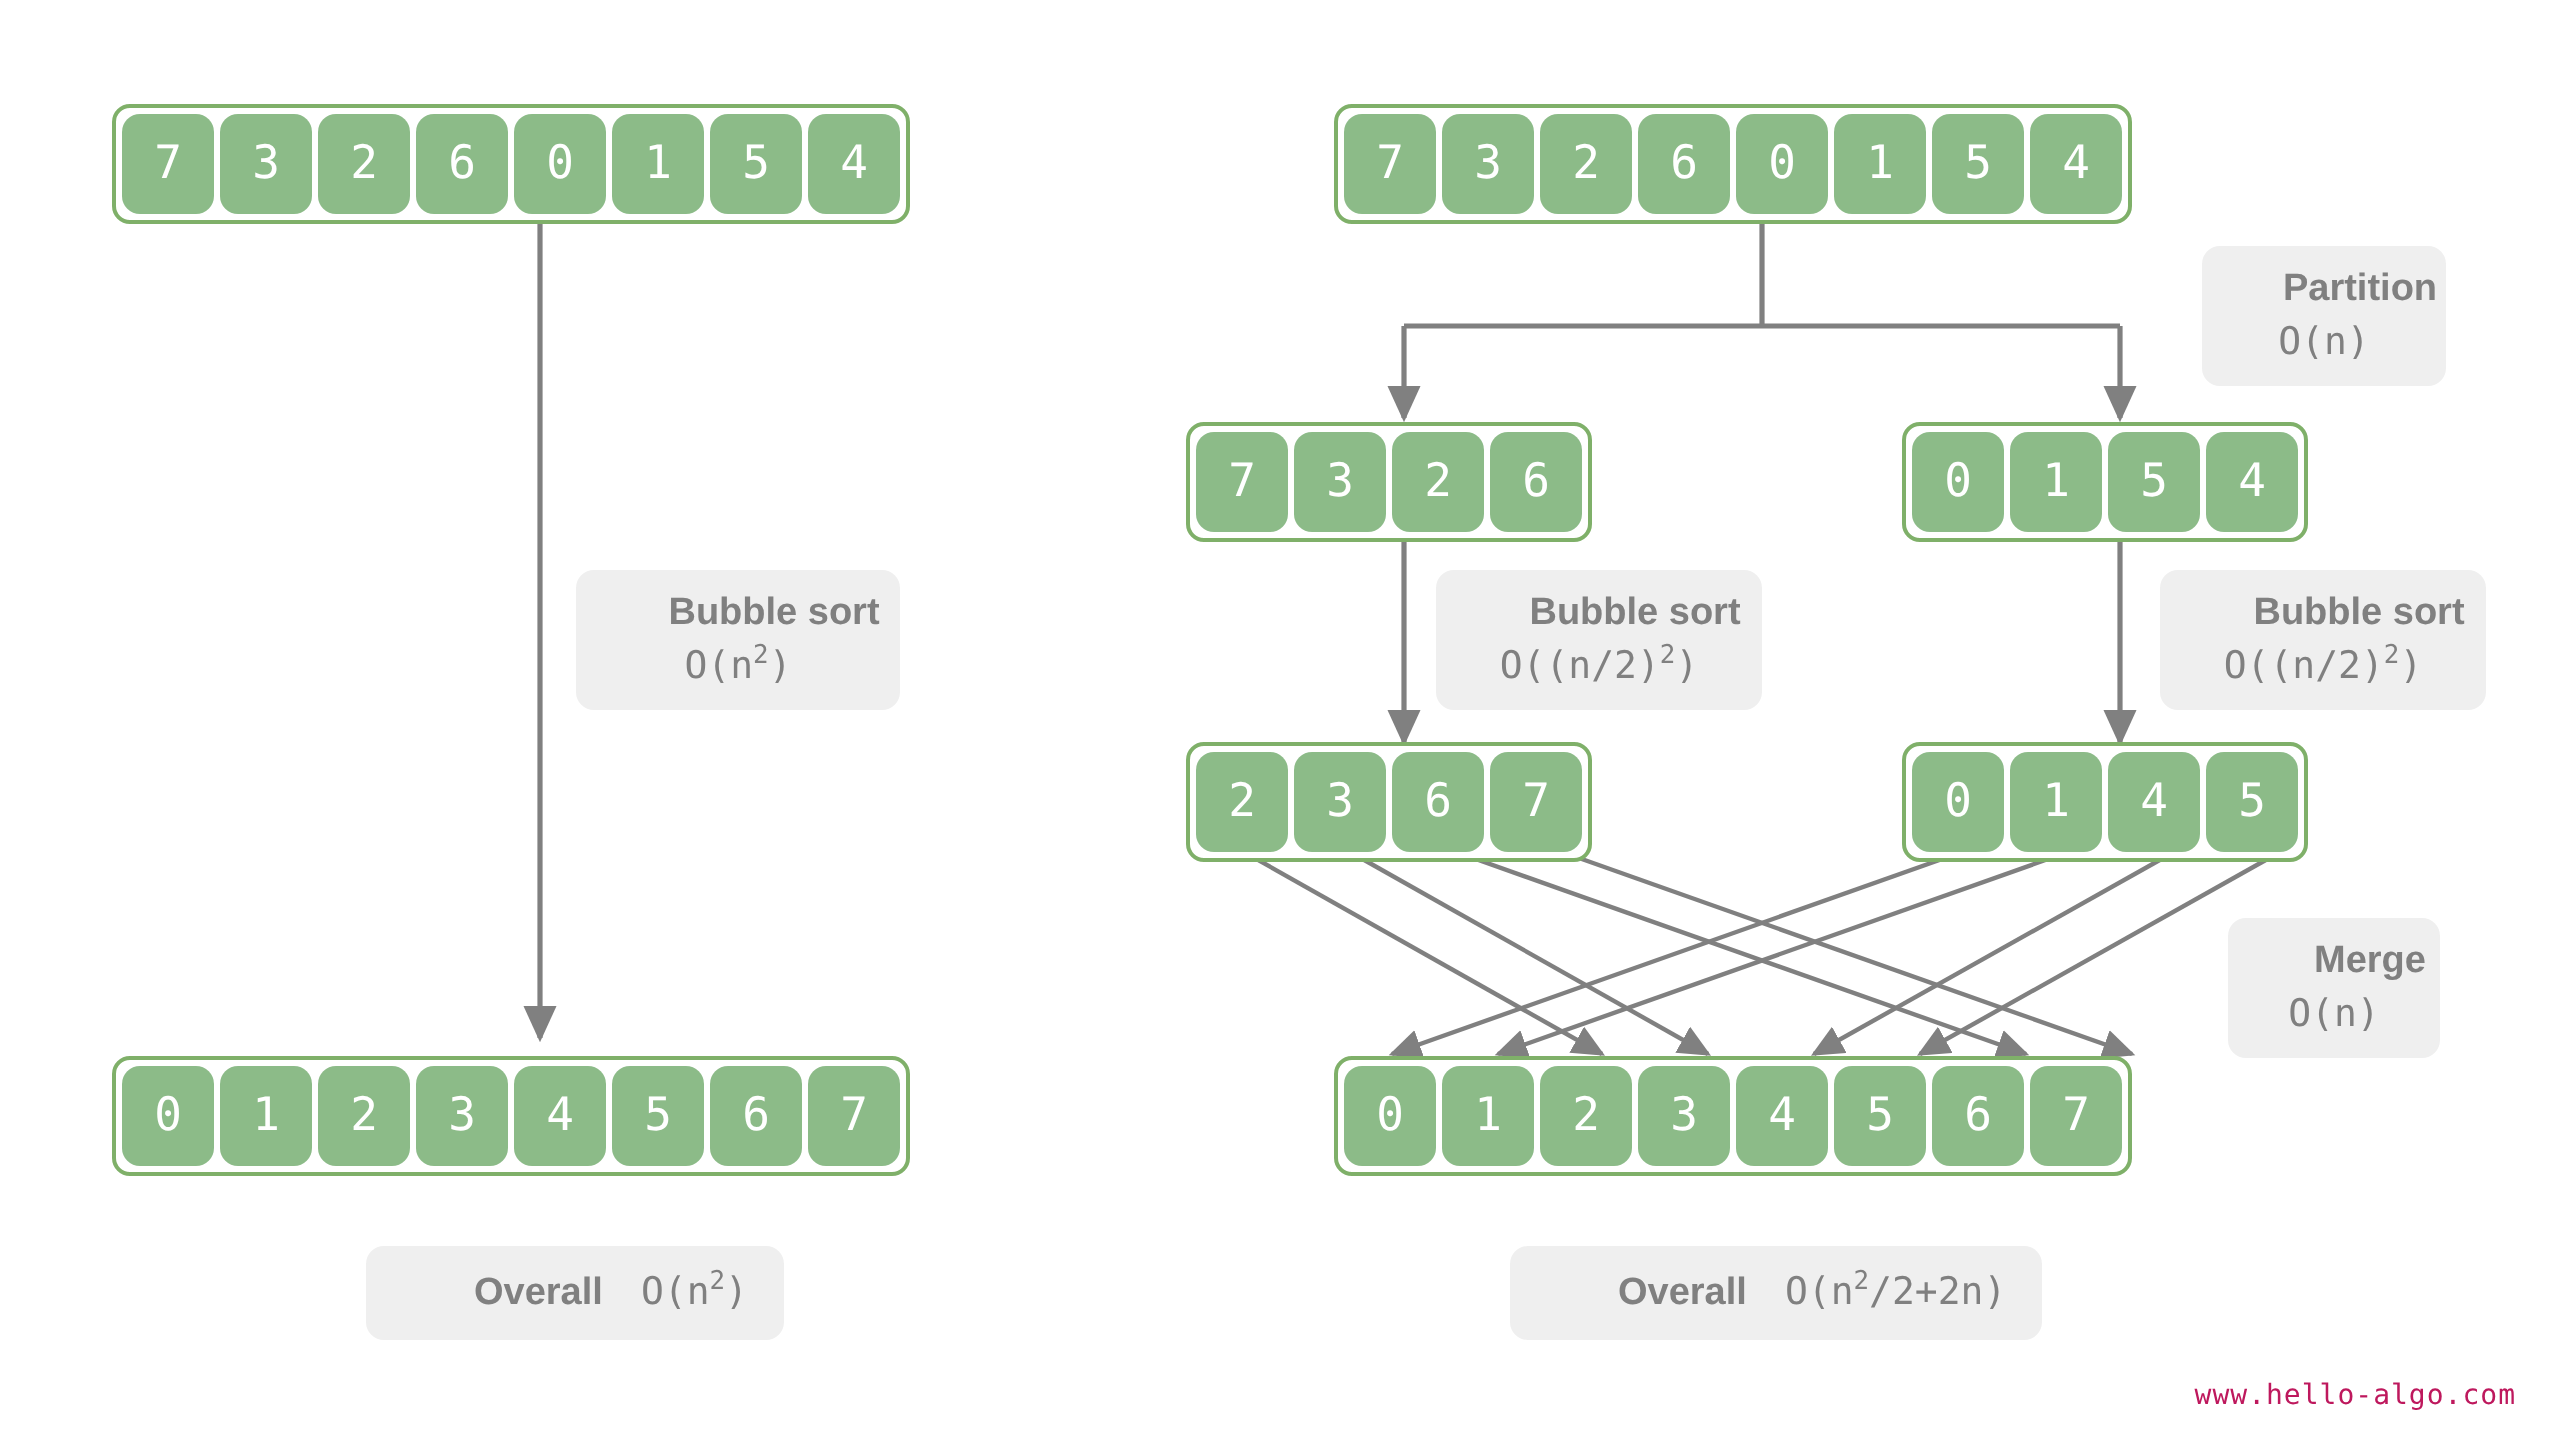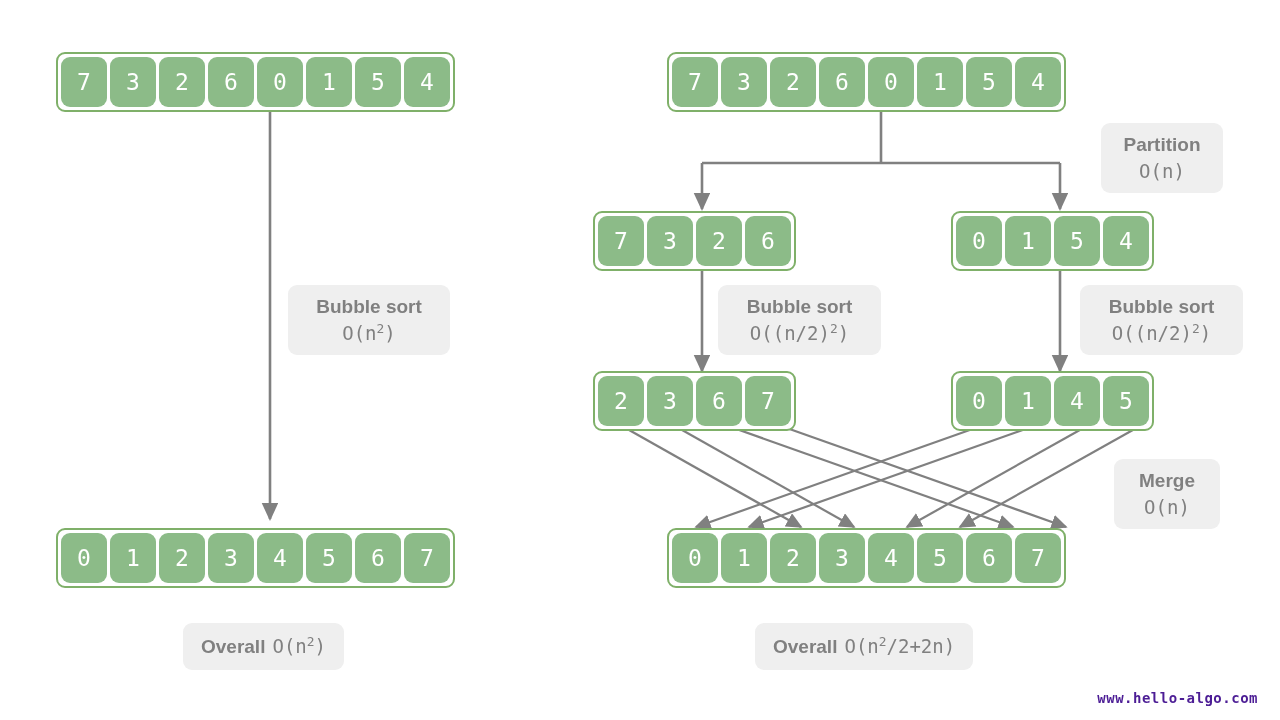--- a/index.html
+++ b/index.html
@@ -52,41 +52,41 @@
     align-items:center;
     justify-content:center;
     padding:9px 14px;
   }
   .note .title{
     font-family:"Liberation Sans", sans-serif;
     font-weight:bold;
     font-size:19px;
     line-height:1.25;
     white-space:nowrap;
+    margin-left:36px;
   }
   .note .cplx{
     font-family:"DejaVu Sans Mono", monospace;
     font-size:19px;
     line-height:1.3;
     white-space:nowrap;
     margin-top:2px;
   }
-  .note.one-line{flex-direction:row;gap:7px;padding:10px 18px;}
+  .note.one-line{flex-direction:row;gap:19px;padding:10px 18px;}
   .note.one-line .cplx{margin-top:0;}
   .cplx sup{font-size:0.68em;vertical-align:super;line-height:0;}
 
   
   .watermark{
     position:absolute;
     right:22px;bottom:14px;
     font-family:"DejaVu Sans Mono", monospace;
     font-size:14px;
-    color:#4c1d95;
+    color:#be185d;
     letter-spacing:0.5px;
-    font-weight:bold;
   }
 
   svg.edges{position:absolute;left:0;top:0;width:1280px;height:720px;pointer-events:none;}
 </style>
 </head>
 <body>
 
 <div id="stage">
 
   <svg class="edges" viewBox="0 0 1280 720" xmlns="http://www.w3.org/2000/svg">

